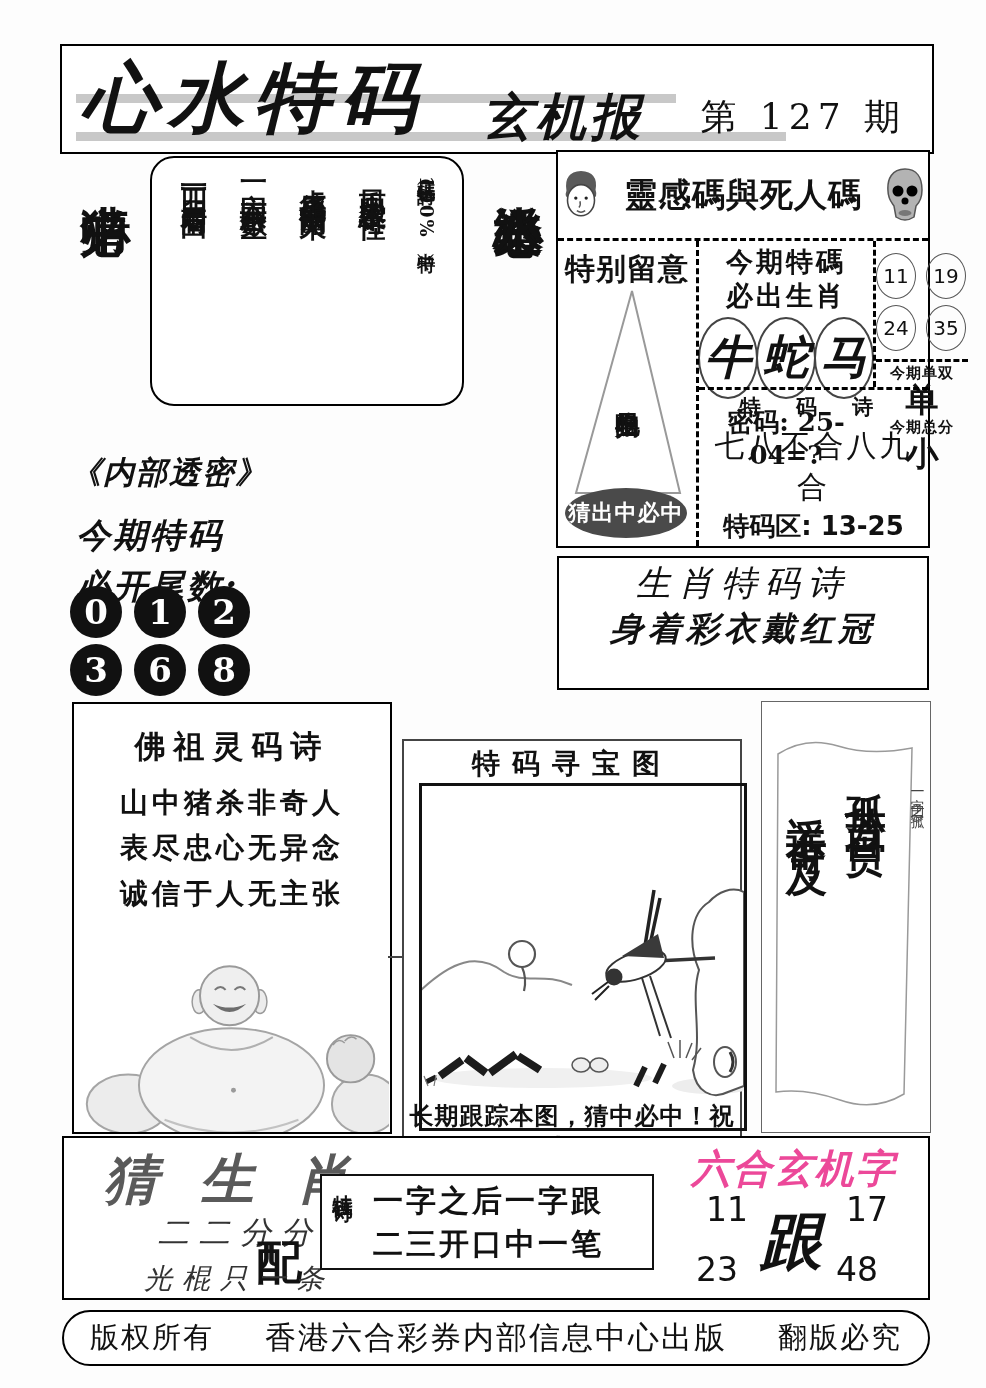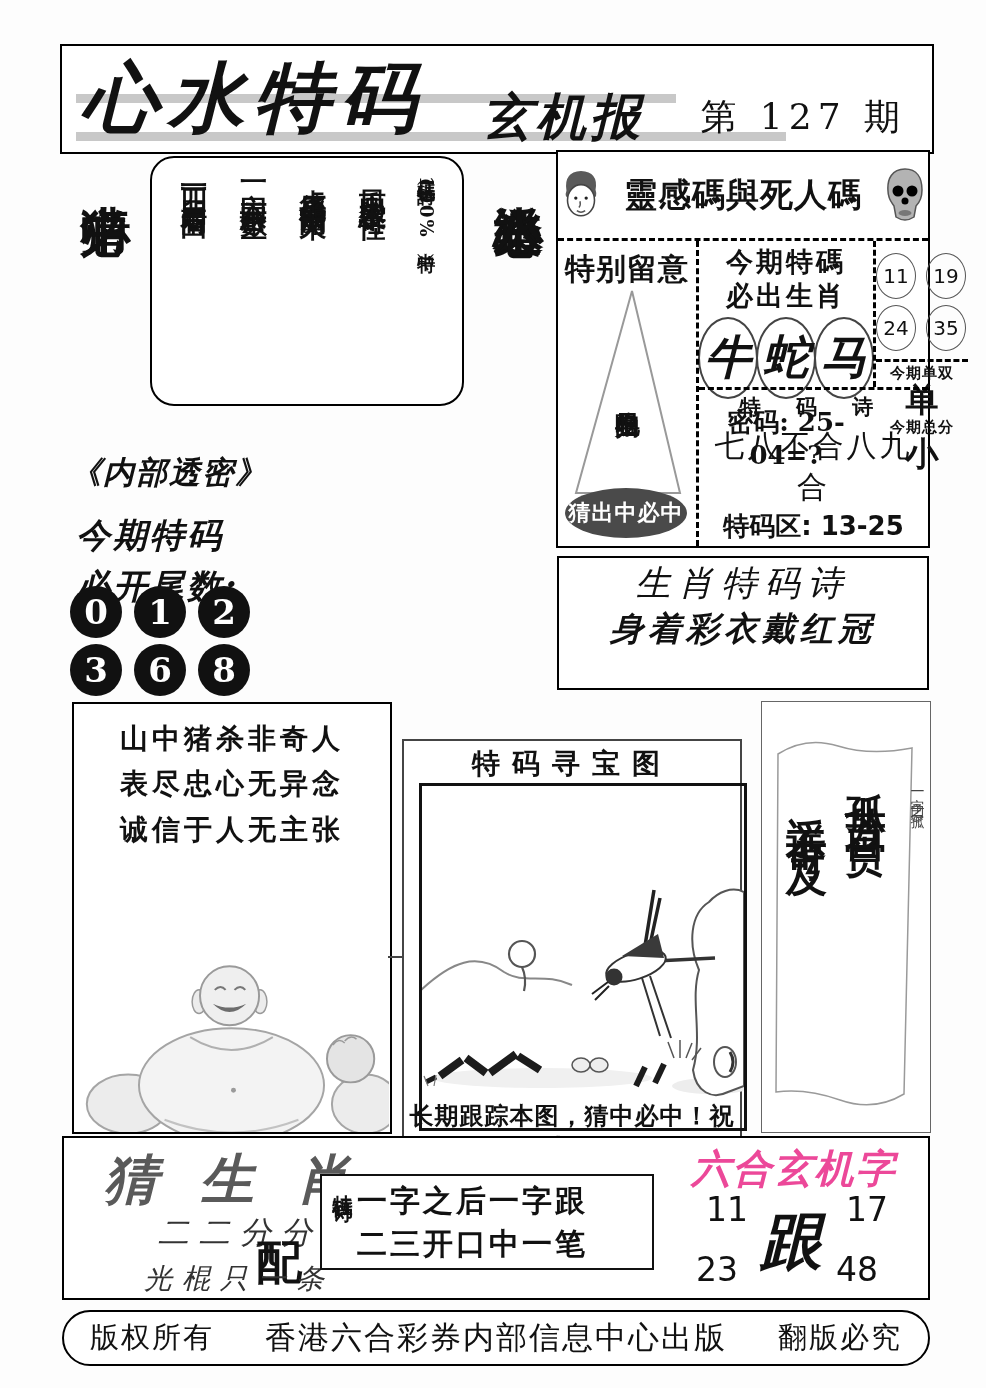--- a/index.html
+++ b/index.html
@@ -83,21 +83,21 @@
   .scroll-text{position:absolute;writing-mode:vertical-rl;font-size:41px;font-weight:800;line-height:1;}
   #scroll-right{right:44px;top:58px;letter-spacing:14px;}
   #scroll-left{left:24px;top:82px;letter-spacing:14px;}
   #scroll-note{position:absolute;right:3px;top:82px;writing-mode:vertical-rl;font-size:14px;color:#444;letter-spacing:4px;}
   
   #bottom-box{left:62px;top:1136px;width:868px;height:164px;box-sizing:border-box;}
   #script-title{left:40px;top:6px;font-size:54px;font-weight:700;font-style:italic;letter-spacing:42px;color:#5a5a5a;}
   #pair-line{left:94px;top:74px;font-size:31px;letter-spacing:10px;color:#333;font-style:italic;}
   #match-char{left:192px;top:94px;font-size:46px;font-weight:700;}
   #bachelor-line{left:80px;top:122px;font-size:28px;letter-spacing:10px;color:#333;font-style:italic;}
-  #bottom-poem-box{left:256px;top:36px;width:334px;height:96px;border:2px solid #111;display:flex;align-items:center;gap:0;
+  #bottom-poem-box{left:256px;top:36px;width:334px;height:96px;border:2px solid #111;display:flex;align-items:center;gap:16px;
     padding:2px 8px;box-sizing:border-box;background:#fff;}
   #bottom-poem-label{writing-mode:vertical-rl;font-size:20px;font-weight:700;height:86px;letter-spacing:4px;}
   .bp-line{font-size:30px;font-weight:800;letter-spacing:3px;line-height:1.45;white-space:nowrap;}
   #mystery{left:596px;top:0;width:268px;height:164px;}
   #mystery-title{text-align:center;margin-top:4px;font-size:39px;font-weight:900;color:#ec4899;letter-spacing:2px;font-style:italic;}
   .mys-num{position:absolute;font-size:33px;font-family:"DejaVu Sans",sans-serif;}
   #mys-tl{left:46px;top:52px;} #mys-tr{left:186px;top:52px;}
   #mys-bl{left:36px;top:112px;} #mys-br{left:176px;top:112px;}
   #mystery-char{position:absolute;left:100px;top:62px;font-size:62px;font-weight:700;font-style:italic;}
   
@@ -206,20 +206,21 @@
   <span class="badge">6</span>
   <span class="badge">8</span>
 </div>
 
 <div class="abs box" id="sx-box">
   <div id="sx-title">生肖特码诗</div>
   <div class="sx-line">身着彩衣戴红冠</div>
 </div>
 
 <div class="abs box" id="buddha-box">
+  <div id="buddha-title">佛祖灵码诗</div>
   <div id="buddha-poem">
     <div>山中猪杀非奇人</div>
     <div>表尽忠心无异念</div>
     <div>诚信于人无主张</div>
   </div>
   <svg id="buddha-svg" width="315" height="178" viewBox="0 0 320 180">
     <ellipse cx="55" cy="152" rx="42" ry="30" fill="#ececec" stroke="#a5a5a5" stroke-width="2"></ellipse>
     <ellipse cx="296" cy="152" rx="34" ry="30" fill="#ececec" stroke="#a5a5a5" stroke-width="2"></ellipse>
     <circle cx="281" cy="106" r="24" fill="#e4e4e4" stroke="#9a9a9a" stroke-width="2"></circle>
     <path d="M263,92 q6,-8 12,-2 M275,88 q6,-7 12,-2" stroke="#9a9a9a" stroke-width="1.5" fill="none"></path>

